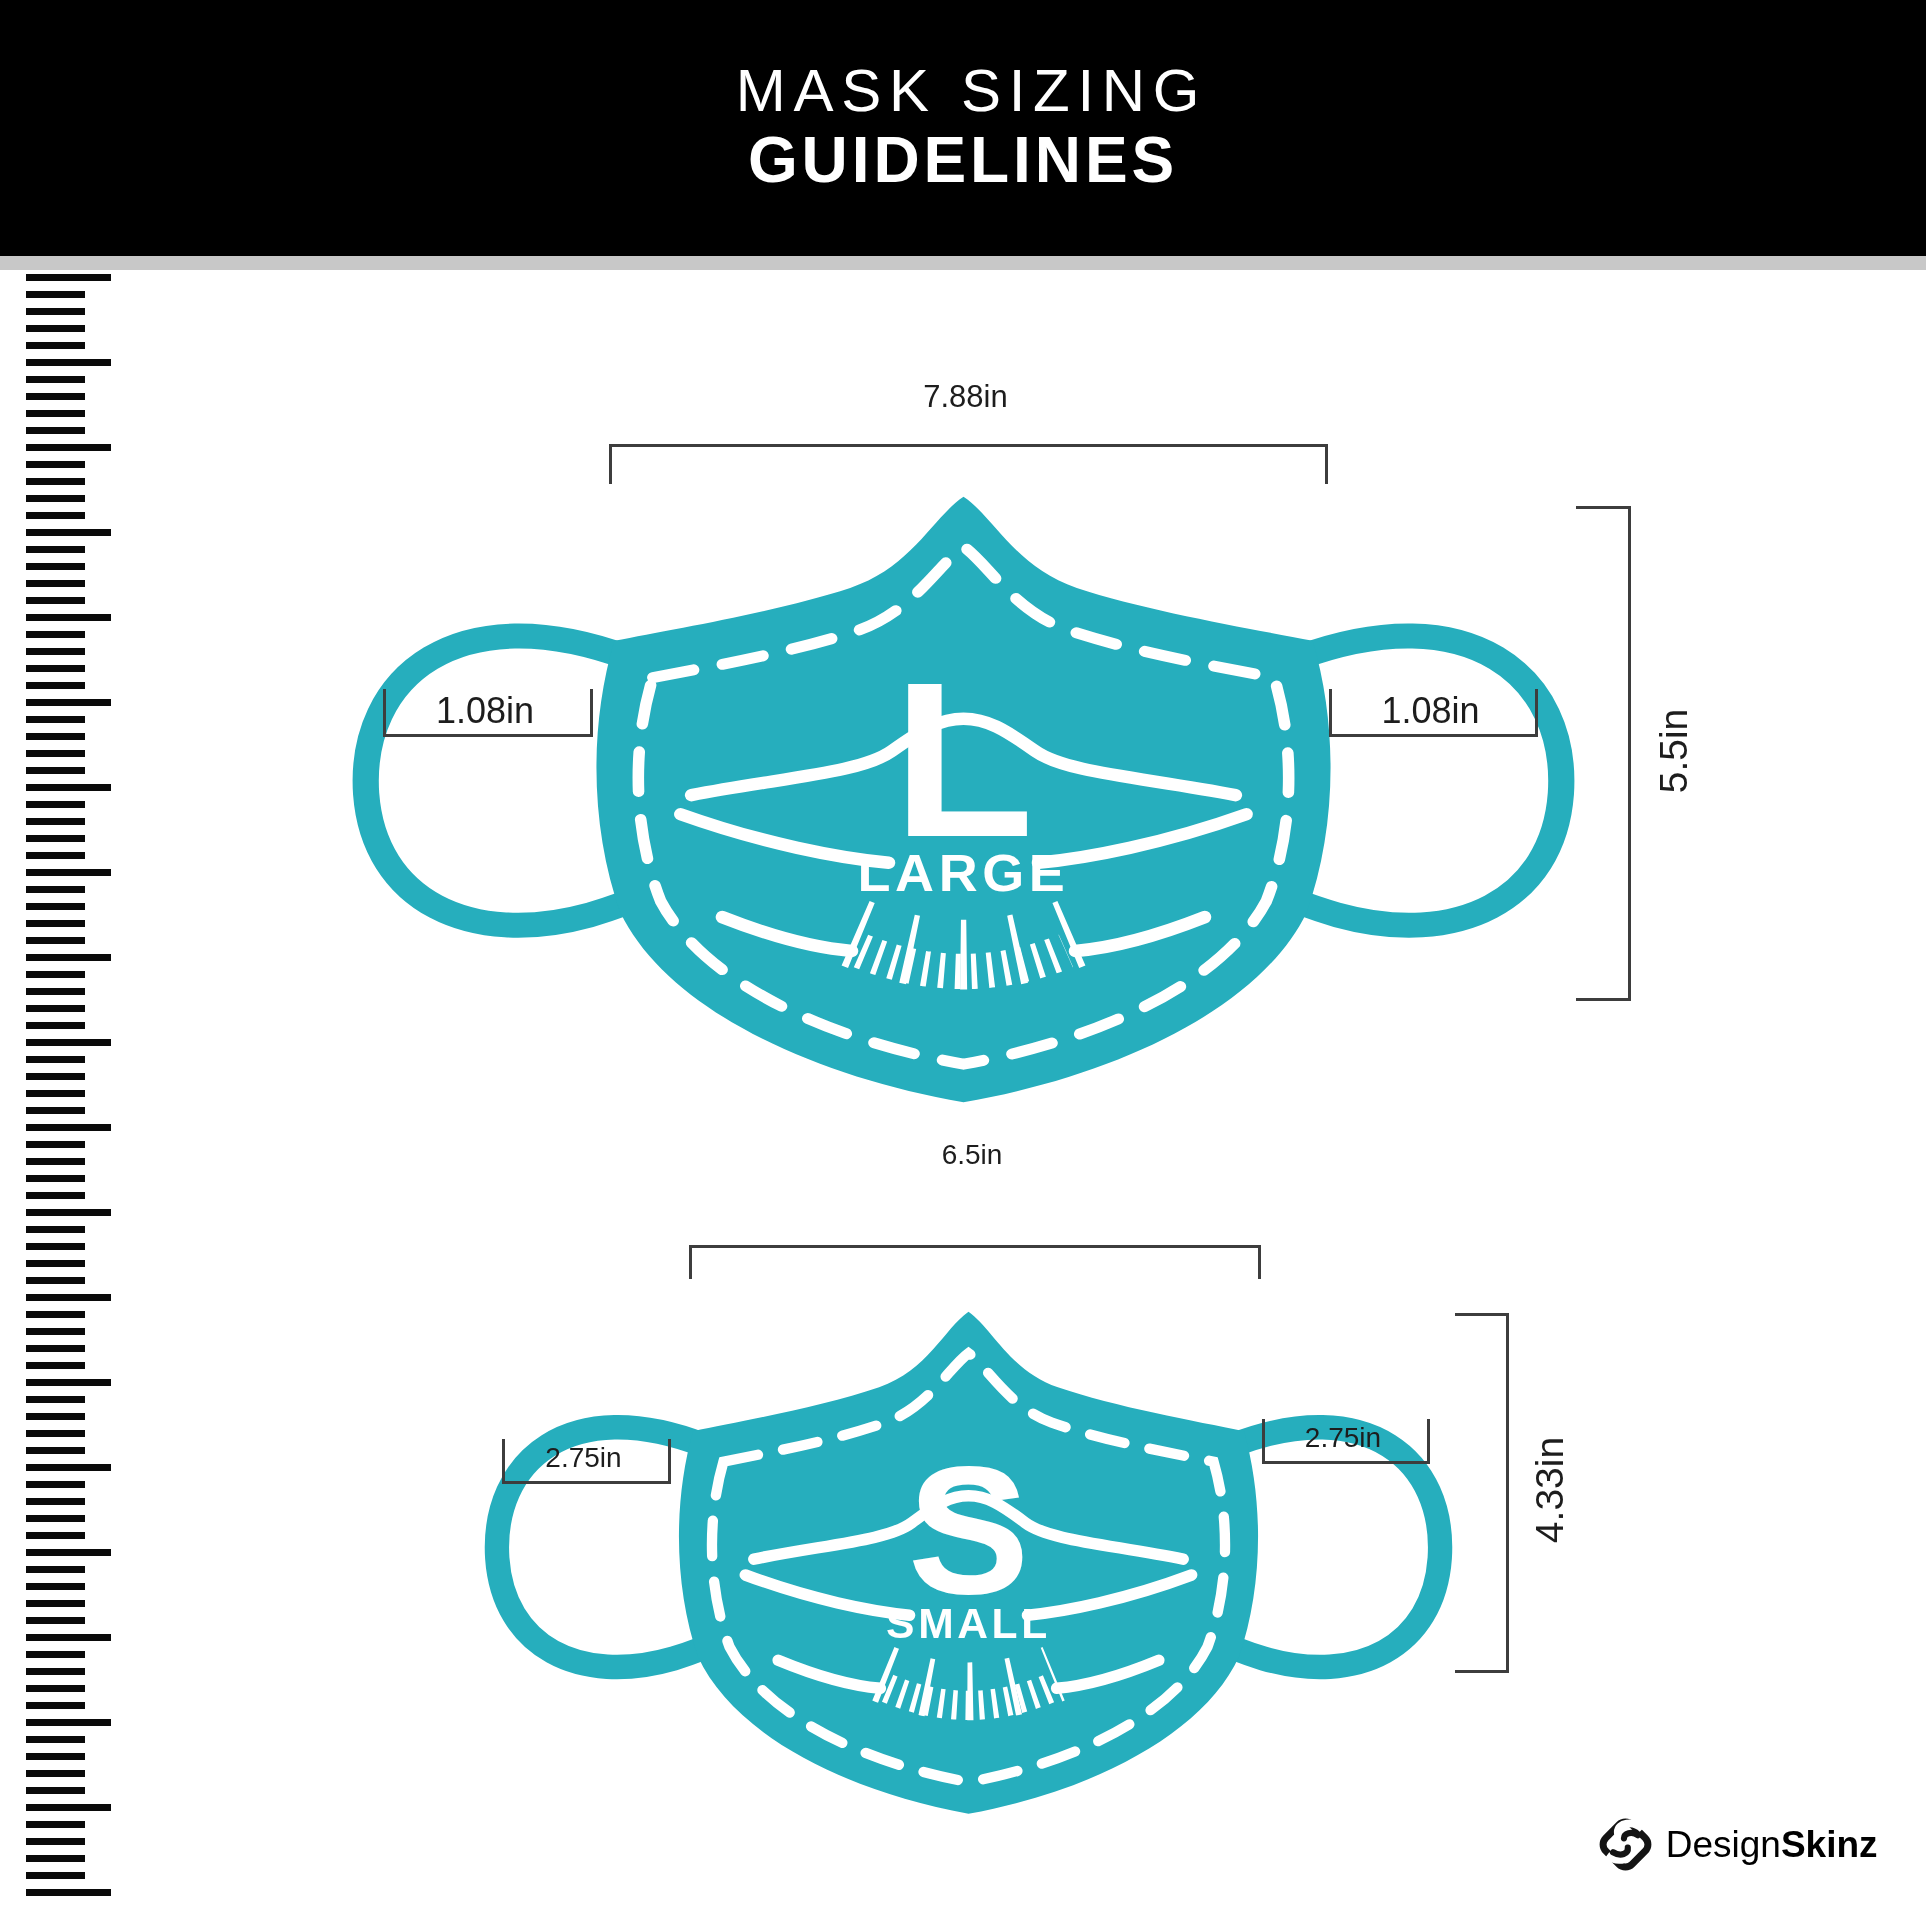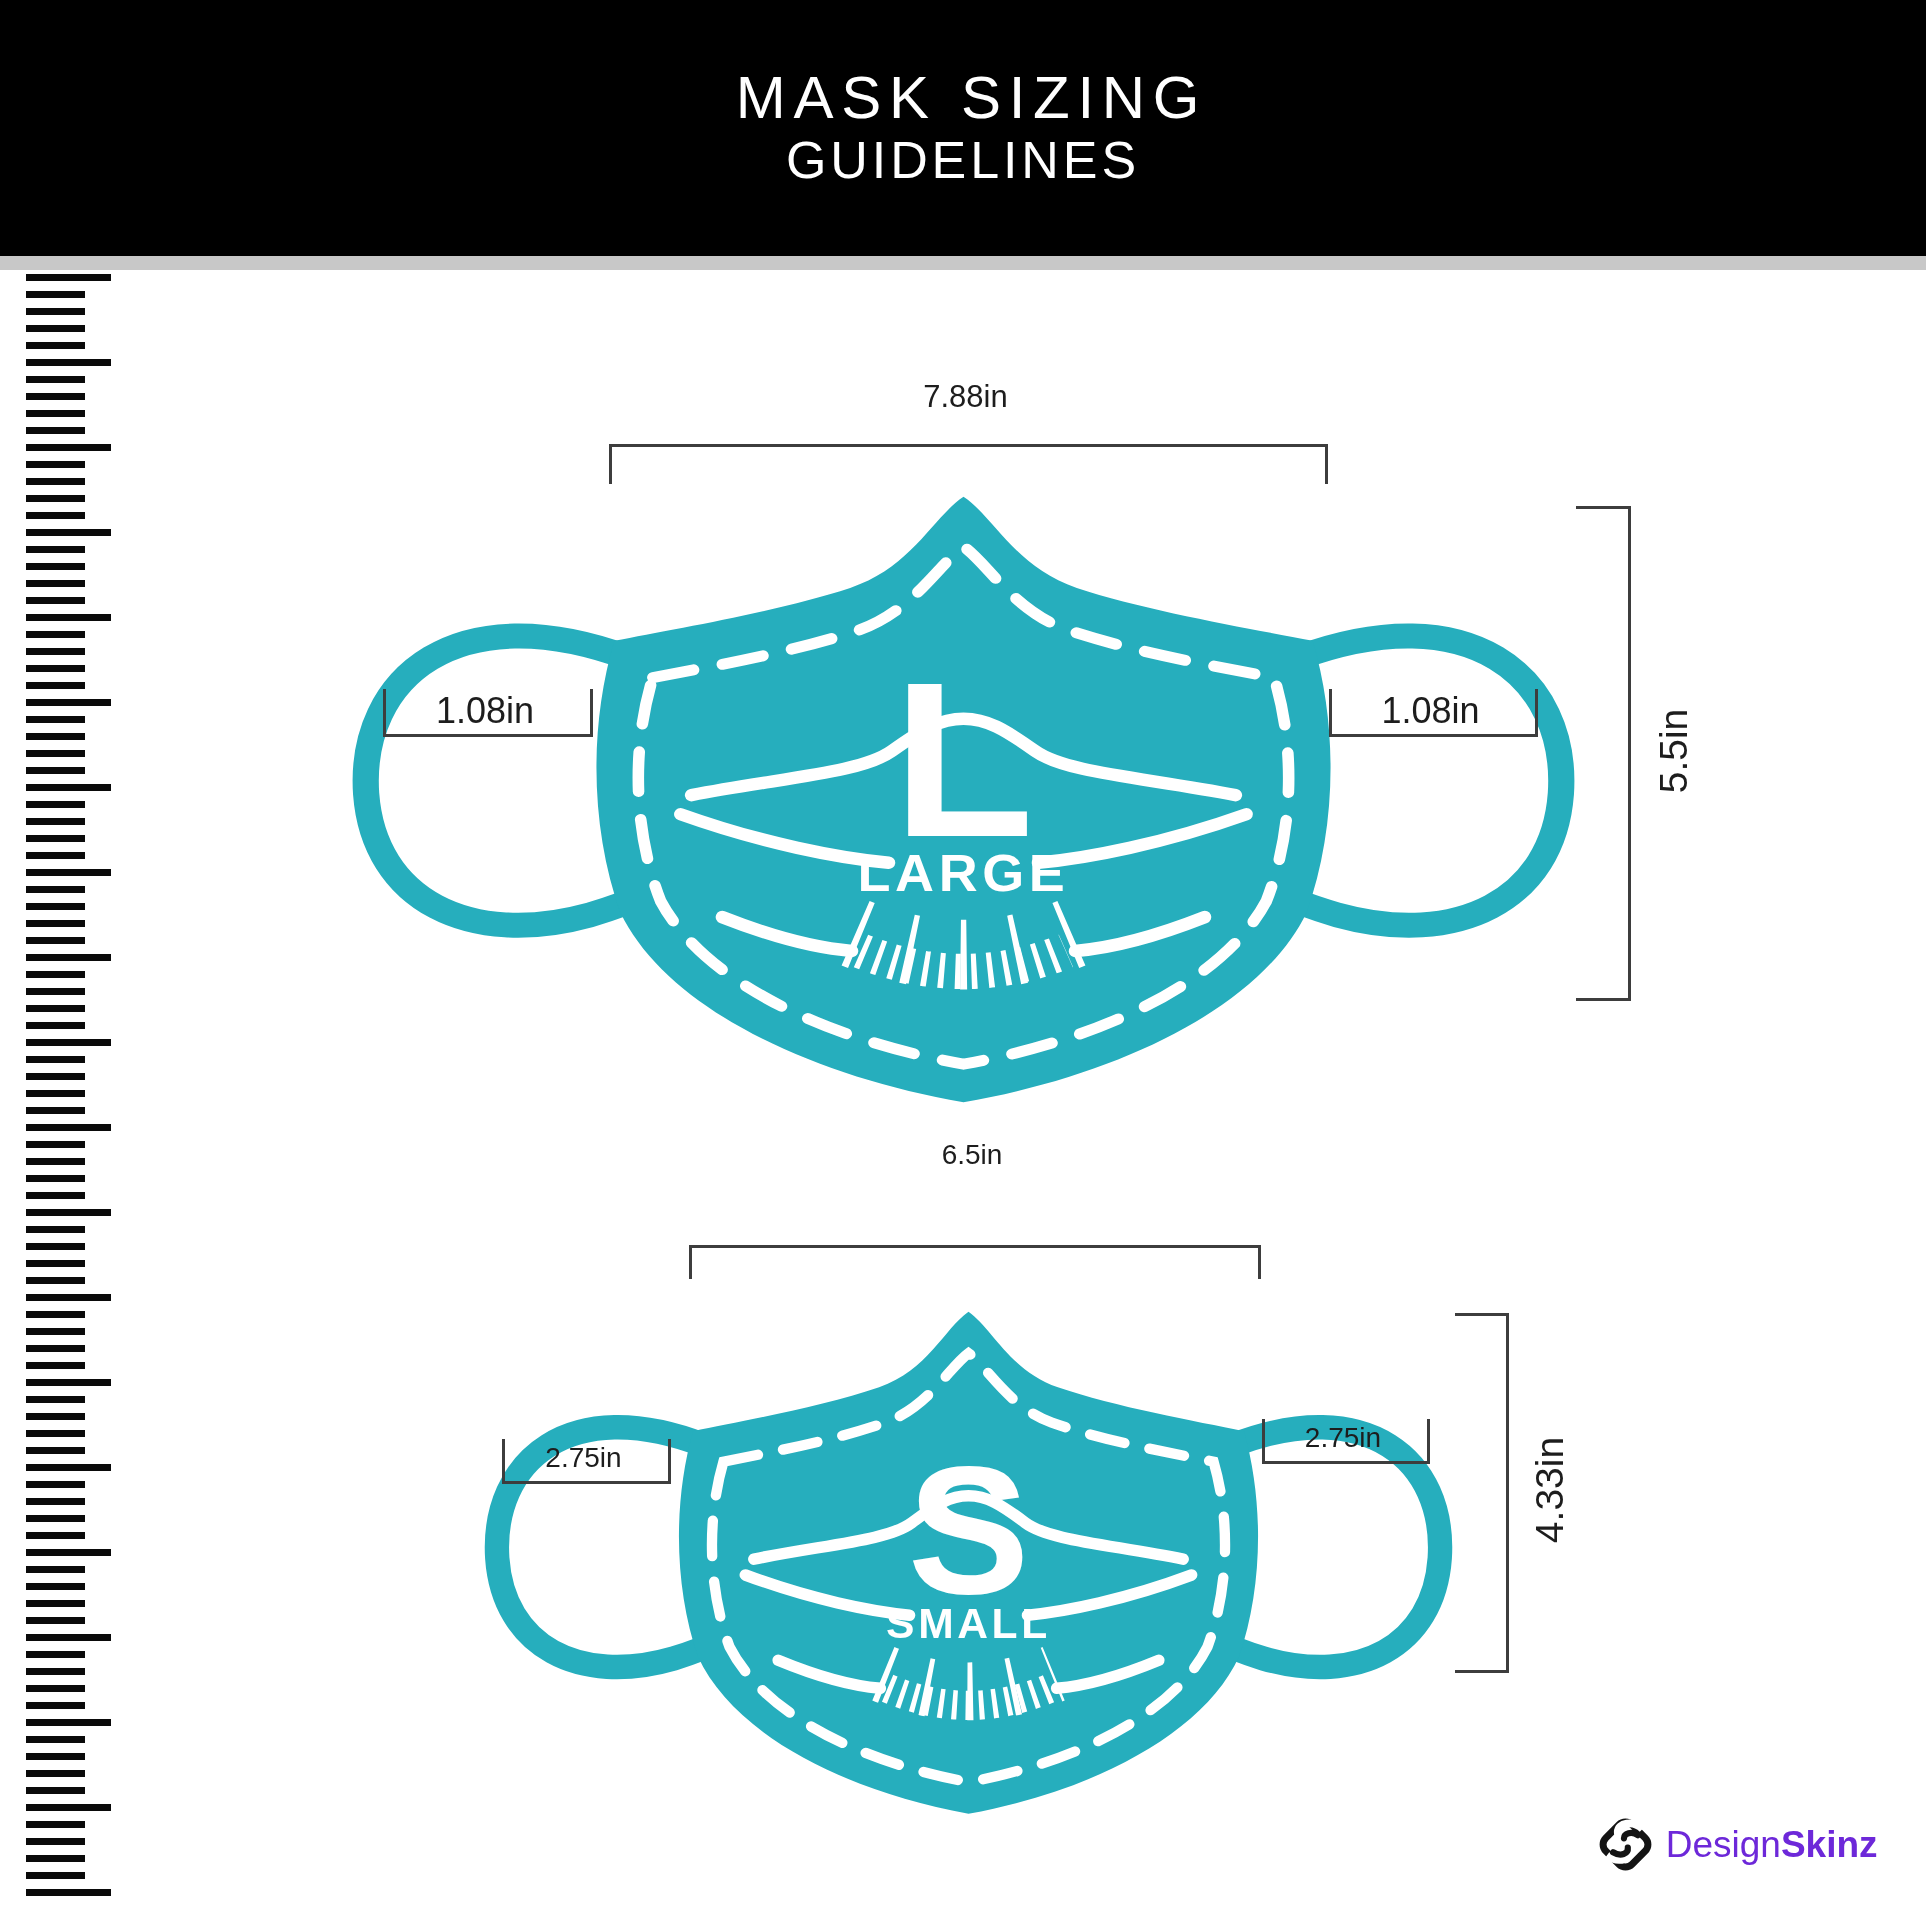--- a/index.html
+++ b/index.html
@@ -7,21 +7,21 @@
     width:1926px;height:1926px;position:relative;background:#ffffff;
     font-family:"Liberation Sans", sans-serif;overflow:hidden;
   }
   
   .header{
     position:absolute;left:0;top:0;width:1926px;height:256px;background:#000000;
     display:flex;flex-direction:column;align-items:center;justify-content:center;
     color:#ffffff;text-align:center;
   }
   .title-line1{font-size:60px;font-weight:400;letter-spacing:7.7px;line-height:1.1;margin-left:17px;}
-  .title-line2{font-size:52px;font-weight:400;letter-spacing:3.9px;line-height:1.15;}
+  .title-line2{font-size:64px;font-weight:700;letter-spacing:3.9px;line-height:1.15;}
   .divider{position:absolute;left:0;top:256px;width:1926px;height:14px;background:#c8c8c8;}
   
   .ruler{position:absolute;left:26px;top:274px;width:86px;height:1623px;}
   .ruler .short{
     position:absolute;left:0;top:0;width:59px;height:100%;
     background:repeating-linear-gradient(180deg,#0a0a0a 0 7px,transparent 7px 17px);
   }
   .ruler .long{
     position:absolute;left:0;top:0;width:85px;height:100%;
     background:repeating-linear-gradient(180deg,#0a0a0a 0 7px,transparent 7px 85px);
@@ -38,21 +38,21 @@
   .dim-u{border-bottom-width:3.1px;border-left-width:3.1px;border-right-width:3.1px;}
   .dim-v{border-top-width:3.9px;border-right-width:3.9px;border-bottom-width:3.9px;}
   .dim-label{
     position:absolute;color:#1d1d1d;font-size:31px;font-weight:400;
     text-align:center;white-space:nowrap;
   }
   .dim-label.rot{transform:translate(-50%,-50%) rotate(-90deg);}
   .ear-label{font-size:36px;}
   .ear-label-sm{font-size:28px;}
   
-  .brand{position:absolute;left:1593px;top:1812px;display:flex;align-items:center;color:#6d28d9;}
+  .brand{position:absolute;left:1593px;top:1812px;display:flex;align-items:center;color:#000000;}
   .brand-icon{width:65px;height:65px;}
   .brand-text{font-size:37px;margin-left:7.7px;}
   .brand-text .bold{font-weight:700;}
 </style>
 </head>
 <body>
 
 <div class="header">
   <div class="title-line1">MASK SIZING</div>
   <div class="title-line2">GUIDELINES</div>

